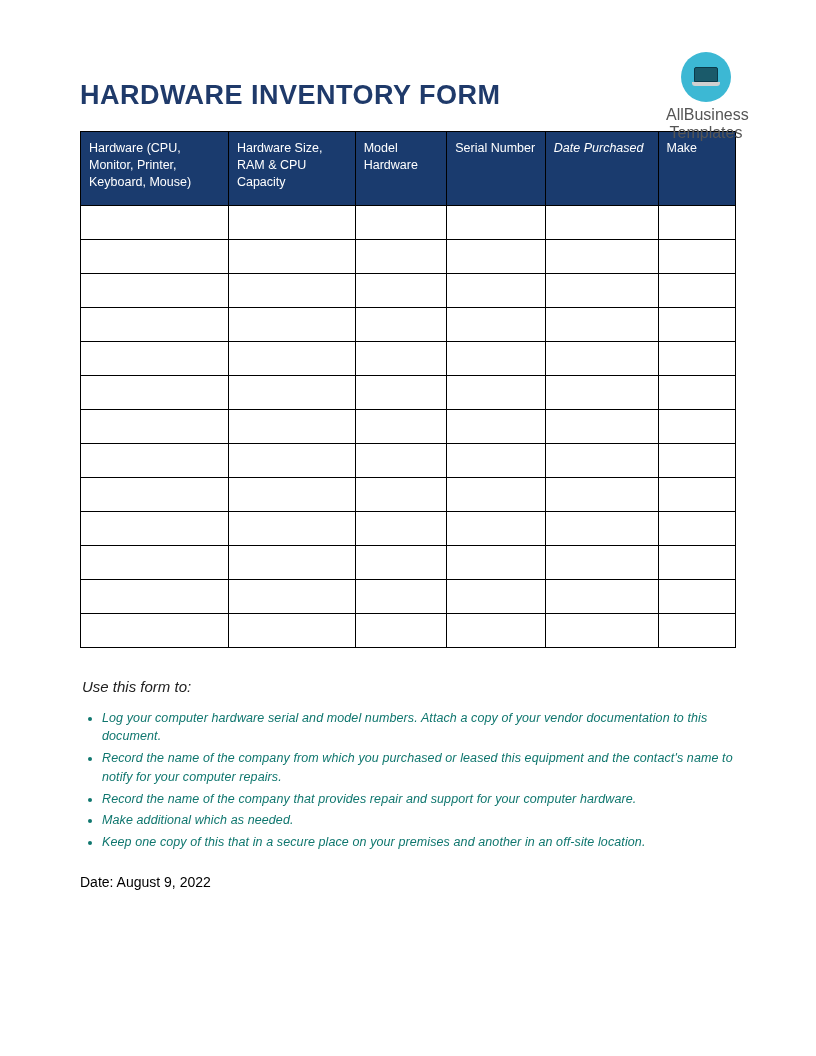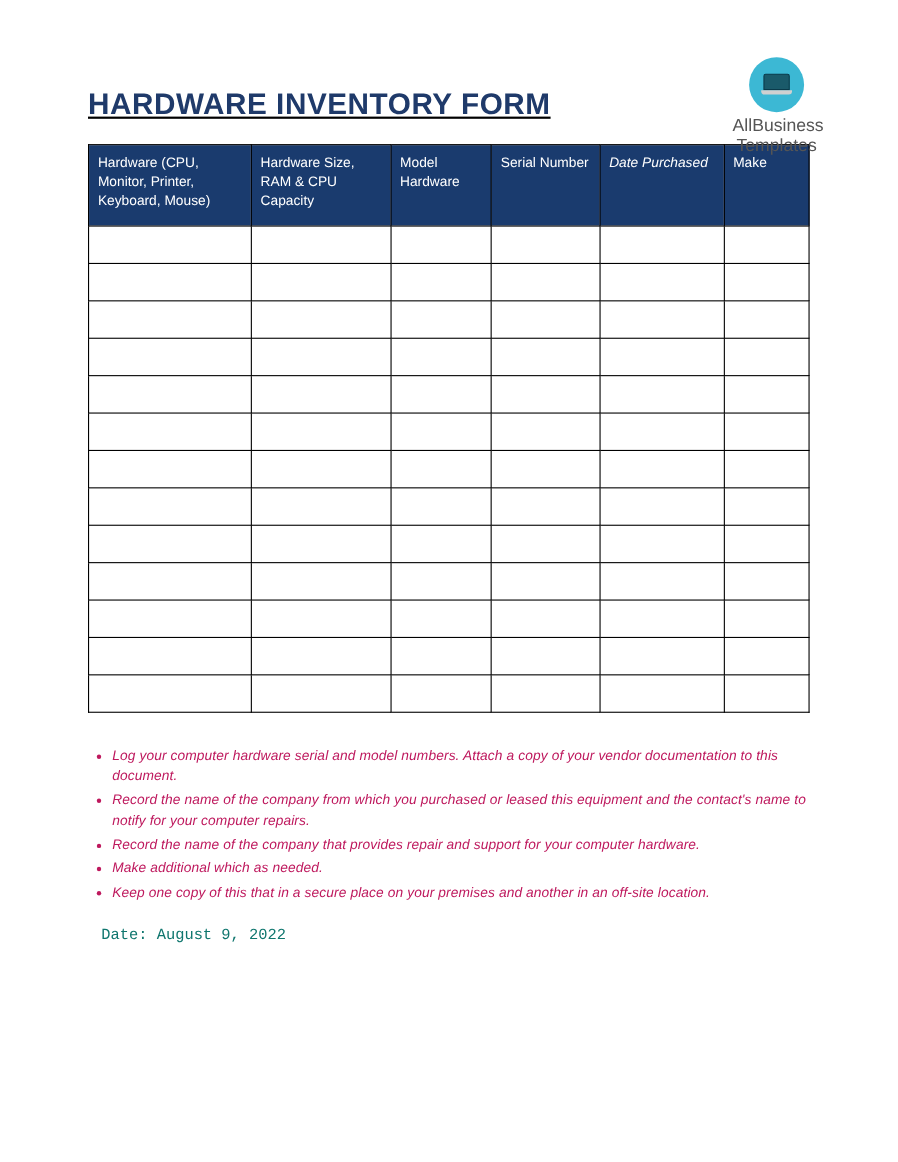--- a/index.html
+++ b/index.html
@@ -10,21 +10,20 @@
       font-family: "Segoe UI", Tahoma, Geneva, sans-serif;
       color: #000;
       position: relative;
     }
     .page {
       padding: 80px 80px 60px 80px;
     }
     .header-row {
       position: relative;
       margin-bottom: 20px;
-      text-decoration: underline;
     }
     .title {
       font-size: 27px;
       font-weight: 700;
       color: #1f3a6a;
       letter-spacing: 0.5px;
       font-family: "Segoe UI", Arial, sans-serif;
     }
     .logo-block {
       position: absolute;
@@ -102,31 +101,30 @@
       margin: 8px 0 14px 2px;
       color: #222;
     }
     ul.instructions {
       list-style: disc;
       padding-left: 22px;
       margin-bottom: 22px;
     }
     ul.instructions li {
       font-size: 12.5px;
-      color: #be185d;
+      color: #0f766e;
       line-height: 1.5;
       margin-bottom: 3px;
       font-style: italic;
       letter-spacing: 0.1px;
     }
     .date-line {
       font-size: 14px;
-      margin-left: 12px;
-      color: #0f766e;
-      font-family: Liberation Mono, monospace;
+      margin-left: 0;
+      color: #000000;
     }
   </style>
 </head>
 <body>
 
 <div class="page">
 
   <div class="header-row">
     <div class="title">HARDWARE INVENTORY FORM</div>
     <div class="logo-block">
@@ -255,20 +253,21 @@
           <td></td>
           <td></td>
           <td></td>
           <td></td>
           <td></td>
           <td></td>
         </tr>
       </tbody>
   </table>
 
+  <div class="instructions-title">Use this form to:</div>
 
   <ul class="instructions" id="instructions-list">
       <li>Log your computer hardware serial and model numbers. Attach a copy of your vendor documentation to this document.</li>
       <li>Record the name of the company from which you purchased or leased this equipment and the contact's name to notify for your computer repairs.</li>
       <li>Record the name of the company that provides repair and support for your computer hardware.</li>
       <li>Make additional which as needed.</li>
       <li>Keep one copy of this that in a secure place on your premises and another in an off-site location.</li>
     </ul>
 
   <div class="date-line">

